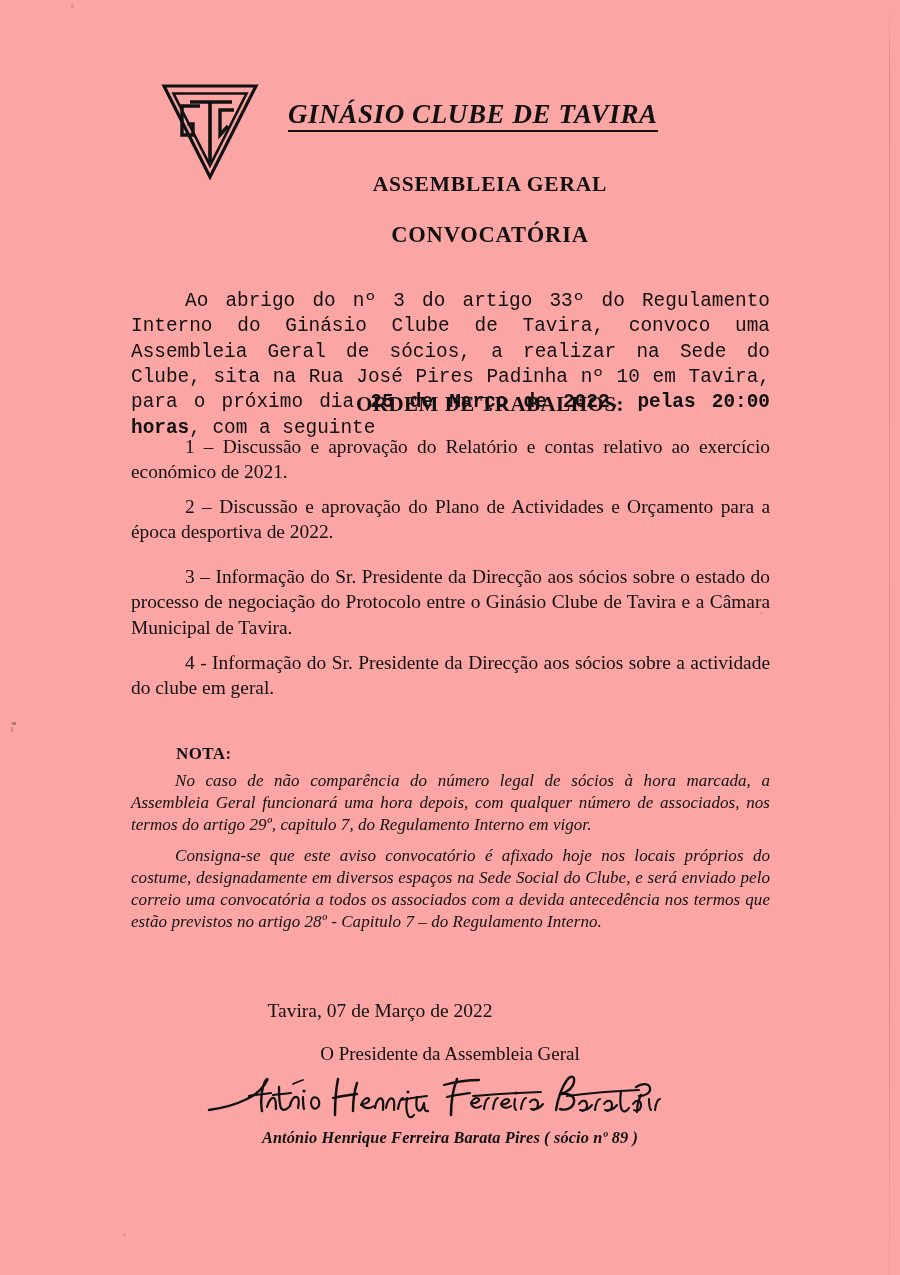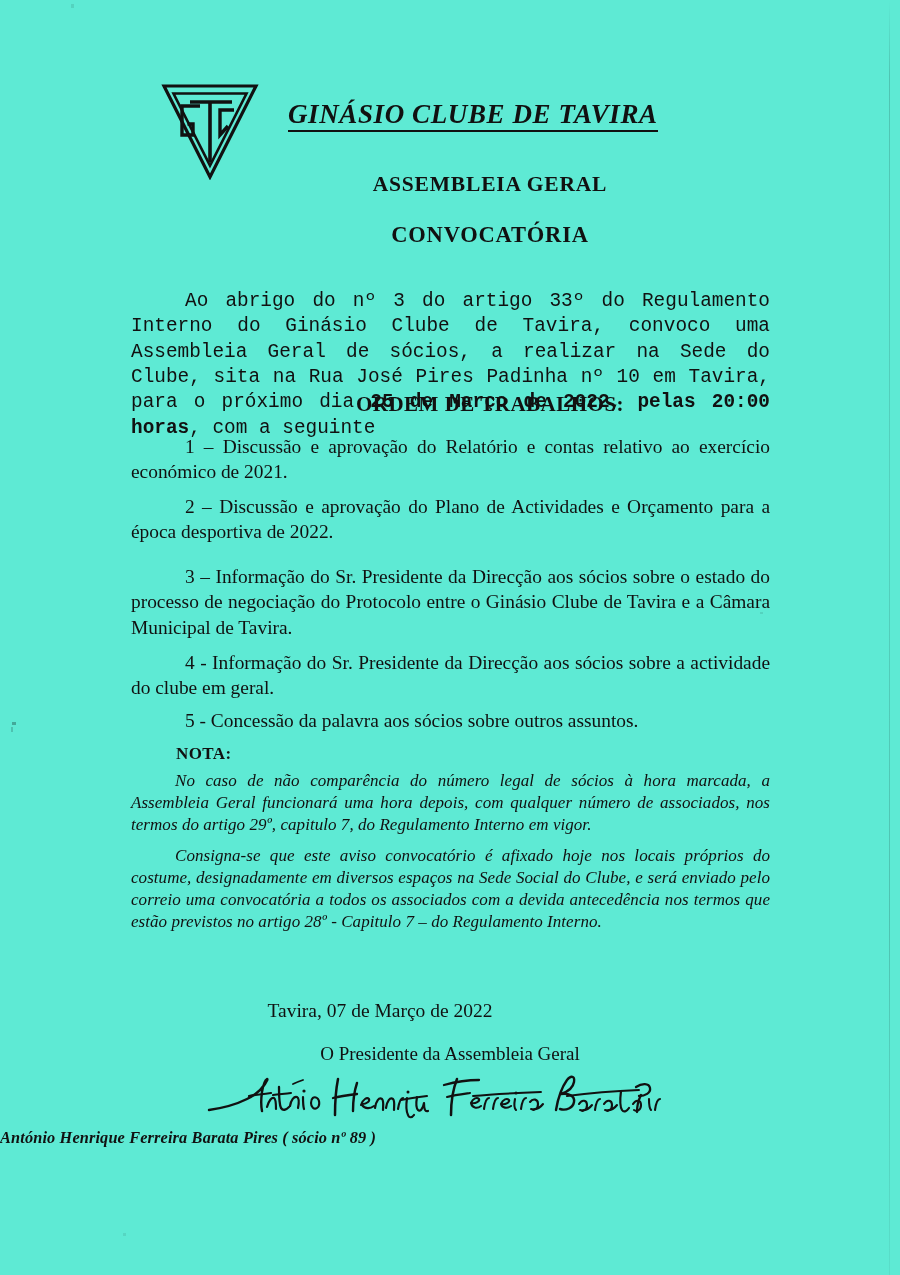--- a/index.html
+++ b/index.html
@@ -8,21 +8,21 @@
     background: #ffffff;
   }
   body {
     font-family: "Liberation Serif", "DejaVu Serif", serif;
     color: #111111;
   }
   #page {
     position: relative;
     width: 900px;
     height: 1275px;
-    background: #5eead4;
+    background: #fca5a5;
     overflow: hidden;
   }
 
   
   .scan-line {
     position: absolute;
     top: 0;
     left: 889px;
     width: 1px;
     height: 1275px;
@@ -168,21 +168,21 @@
     top: 1065px;
     width: 460px;
     height: 62px;
   }
   #signature-wrap svg { display: block; }
   #signer-name {
     position: absolute;
     left: 0;
     width: 900px;
     top: 1128px;
-    text-align: left;
+    text-align: center;
     font-size: 16.3px;
     font-weight: bold;
     font-style: italic;
     letter-spacing: 0.15px;
   }
 </style>
 </head>
 <body>
 
 <div id="page">
@@ -233,23 +233,20 @@
     <p>1 – Discussão e aprovação do Relatório e contas relativo ao exercício económico de 2021.</p>
   </div>
   <div class="body-block" id="p-item2">
     <p>2 – Discussão e aprovação do Plano de Actividades e Orçamento para a época desportiva de 2022.</p>
   </div>
   <div class="body-block" id="p-item3">
     <p>3 – Informação do Sr. Presidente da Direcção aos sócios sobre o estado do processo de negociação do Protocolo entre o Ginásio Clube de Tavira e a Câmara Municipal de Tavira.</p>
   </div>
   <div class="body-block" id="p-item4">
     <p>4 - Informação do Sr. Presidente da Direcção aos sócios sobre a actividade do clube em geral.</p>
-  </div>
-  <div class="body-block" id="p-item5">
-    <p>5 - Concessão da palavra aos sócios sobre outros assuntos.</p>
   </div>
 
   <div id="nota-label">NOTA:</div>
 
   <div class="nota-block" id="nota-p1">
     <p>No caso de não comparência do número legal de sócios à hora marcada, a Assembleia Geral funcionará uma hora depois, com qualquer número de associados, nos termos do artigo 29º, capitulo 7, do Regulamento Interno em vigor.</p>
   </div>
 
   <div class="nota-block" id="nota-p2">
     <p>Consigna-se que este aviso convocatório é afixado hoje nos locais próprios do costume, designadamente em diversos espaços na Sede Social do Clube, e será enviado pelo correio uma convocatória a todos os associados com a devida antecedência nos termos que estão previstos no artigo 28º - Capitulo 7 – do Regulamento Interno.</p>

